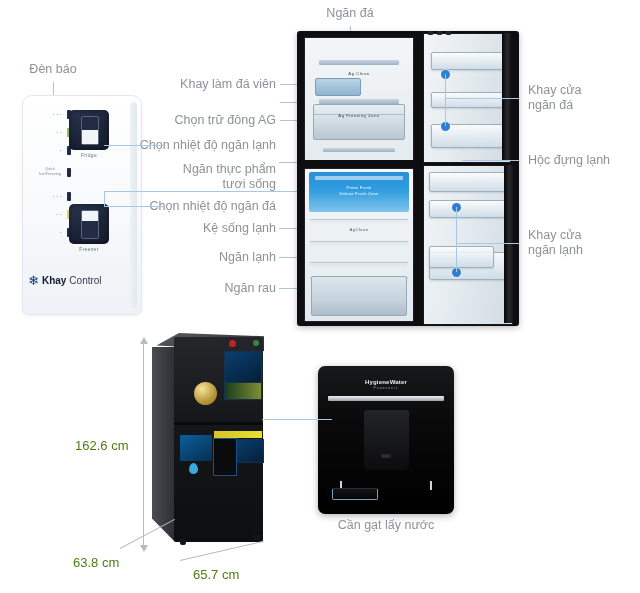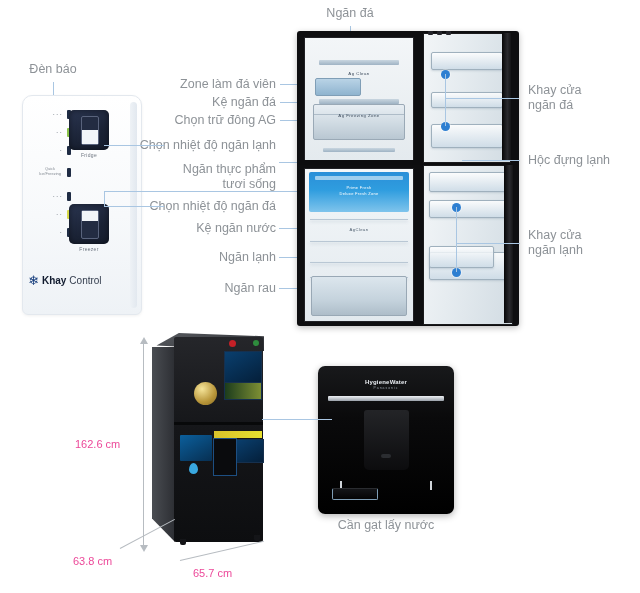--- a/index.html
+++ b/index.html
@@ -101,21 +101,21 @@
   .splitline{position:absolute;left:22px;width:89px;height:3px;background:#08090a;}
   .gold{position:absolute;width:23px;height:23px;border-radius:50%;background:radial-gradient(circle at 35% 30%,#f6e59a,#b8963a 60%,#8a6d22);}
   .sticker{position:absolute;background:#0c1a2c;border:1px solid #16304e;}
   .stk-blue{background:linear-gradient(150deg,#0a3f6e,#041f3a);}
   .ag-badge{position:absolute;background:linear-gradient(150deg,#0b5f9c,#072f52);border-radius:1px;}
   .disp-sm{position:absolute;background:#0a0b0d;border:1px solid #1d4f82;}
   .foot{position:absolute;width:6px;height:6px;background:#141518;border-radius:0 0 2px 2px;}
 
   
   .dim-line{position:absolute;background:#b7bcc1;}
-  .dim-txt{position:absolute;font-size:11px;color:#ec4899;white-space:nowrap;}
+  .dim-txt{position:absolute;font-size:13px;color:#4d7c0f;white-space:nowrap;}
   .arw{position:absolute;width:0;height:0;}
 
   
   .disp{
     position:absolute;left:318px;top:366px;width:136px;height:148px;
     background:linear-gradient(180deg,#18191b 0%,#0a0a0b 35%,#000 100%);
     border-radius:7px;box-shadow:0 2px 7px rgba(0,0,0,.3);
   }
   .disp .brand{position:absolute;left:0;right:0;top:13px;text-align:center;font-size:6px;color:#e9edf2;letter-spacing:.2px;}
   .disp .brand b{font-weight:bold;}
@@ -182,46 +182,45 @@
     </div>
     <div class="btn-cap" style="left:39px;top:150px;">Freezer</div>
   </div>
 
   <div class="mc">
     <span class="flake">❄</span>
     <span class="t1">Khay</span>
     <span class="t2">Control</span>
   </div>
 
-  <div class="lbl r" style="left:120px;top:77px;width:156px;">Zone làm đá viên</div>
+  <div class="lbl r" style="left:120px;top:77px;width:156px;">Khay làm đá viên</div>
   <div class="lead-h" style="left:280px;top:84px;width:48px;"></div>
   <div class="dot sm" style="left:324px;top:80px;"></div>
 
-  <div class="lbl r" style="left:120px;top:95px;width:156px;">Kệ ngăn đá</div>
   <div class="lead-h" style="left:280px;top:102px;width:68px;"></div>
   <div class="dot sm" style="left:344px;top:98px;"></div>
 
   <div class="lbl r" style="left:110px;top:113px;width:166px;">Chọn trữ đông AG</div>
   <div class="lead-h" style="left:280px;top:120px;width:68px;"></div>
   <div class="dot sm" style="left:344px;top:116px;"></div>
 
   <div class="lbl r" style="left:112px;top:138px;width:164px;">Chọn nhiệt độ ngăn lạnh</div>
   <div class="lead-h" style="left:104px;top:145px;width:60px;"></div>
 
   <div class="lbl r" style="left:142px;top:162px;width:134px;">Ngăn thực phẩm<br>tươi sống</div>
   <div class="lead-h" style="left:279px;top:162px;width:50px;"></div>
   <div class="dot sm" style="left:326px;top:170px;"></div>
   <div class="lead-v" style="left:330px;top:162px;height:14px;"></div>
 
   <div class="lbl r" style="left:112px;top:199px;width:164px;">Chọn nhiệt độ ngăn đá</div>
   <div class="lead-h" style="left:104px;top:206px;width:60px;"></div>
   <div class="lead-h" style="left:104px;top:191px;width:196px;"></div>
   <div class="lead-v" style="left:104px;top:191px;height:15px;"></div>
 
-  <div class="lbl r" style="left:130px;top:221px;width:146px;">Kệ ngăn nước</div>
+  <div class="lbl r" style="left:130px;top:221px;width:146px;">Kệ sống lạnh</div>
   <div class="lead-h" style="left:279px;top:228px;width:45px;"></div>
   <div class="dot sm" style="left:324px;top:224px;"></div>
   <div class="lead-v" style="left:328px;top:176px;height:68px;"></div>
   <div class="dot sm" style="left:324px;top:198px;"></div>
 
   <div class="lbl r" style="left:140px;top:250px;width:136px;">Ngăn lạnh</div>
   <div class="lead-h" style="left:279px;top:257px;width:45px;"></div>
   <div class="dot sm" style="left:324px;top:239px;"></div>
 
   <div class="lbl r" style="left:150px;top:281px;width:126px;">Ngăn rau</div>

